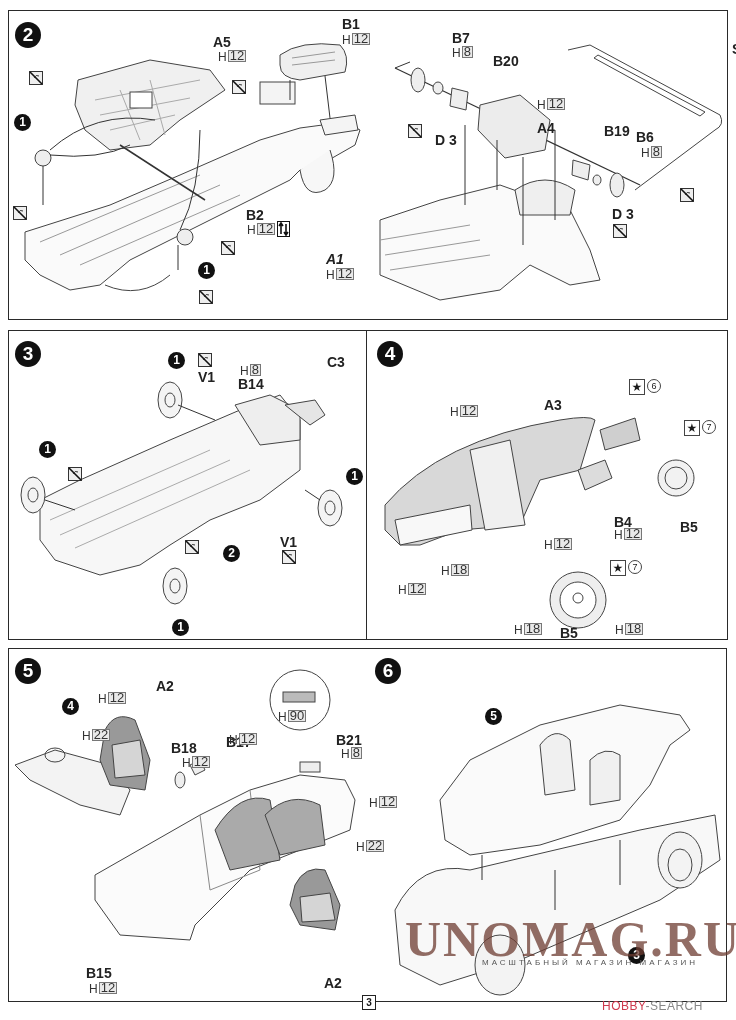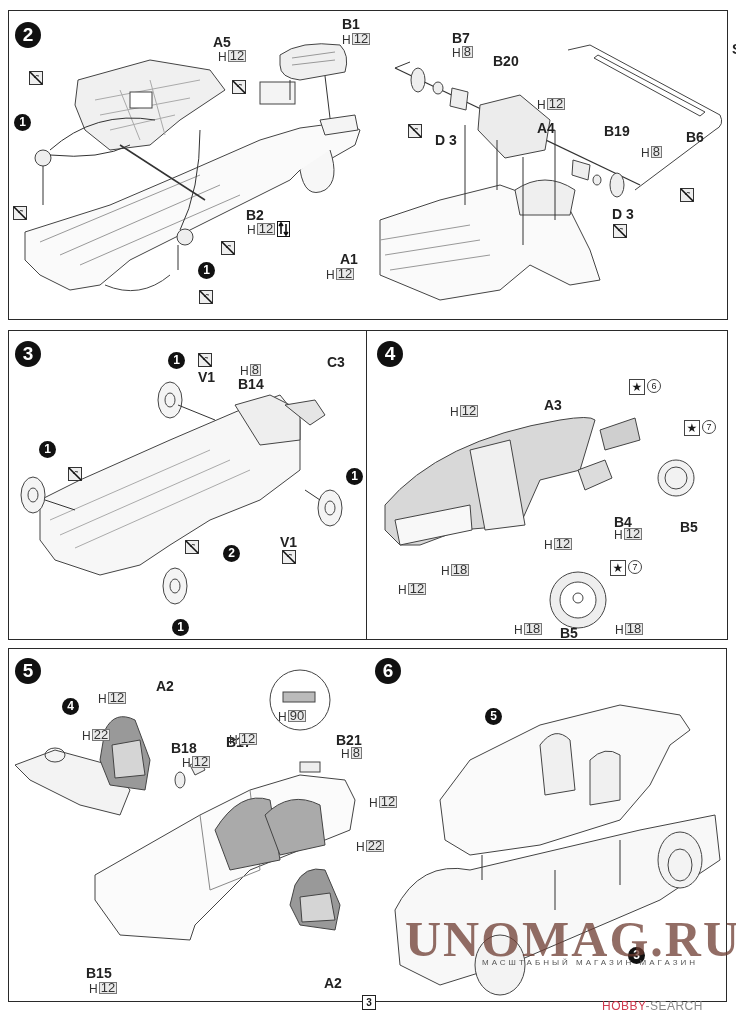--- a/index.html
+++ b/index.html
@@ -170,34 +170,34 @@
 <div class="paint" style="left:218px;top:50px;"><span class="h">H</span><span class="box">12</span></div>
 <div class="lbl" style="left:342px;top:17px;">B1</div>
 <div class="paint" style="left:342px;top:33px;"><span class="h">H</span><span class="box">12</span></div>
 <div class="lbl" style="left:246px;top:208px;">B2</div>
 <div class="paint" style="left:247px;top:223px;"><span class="h">H</span><span class="box">12</span></div>
 <svg class="icon-flip" style="left:277px;top:221px;" viewBox="0 0 13 16">
     <rect x="0.5" y="0.5" width="12" height="15" fill="#fff" stroke="#111"></rect>
     <path d="M4 13 V3 M2 5 L4 2 L6 5" stroke="#111" stroke-width="1.6" fill="none"></path>
     <path d="M9 3 V13 M7 11 L9 14 L11 11" stroke="#111" stroke-width="1.6" fill="none"></path>
   </svg>
-<div class="lbl" style="left:340px;top:252px;">A1</div>
+<div class="lbl" style="left:326px;top:252px;font-style:italic;">A1</div>
 <div class="paint" style="left:326px;top:268px;"><span class="h">H</span><span class="box">12</span></div>
 <div class="step-ref" style="left:14px;top:114px;">1</div>
 <div class="step-ref" style="left:198px;top:262px;">1</div>
 
 <div class="lbl" style="left:452px;top:31px;">B7</div>
 <div class="paint" style="left:452px;top:46px;"><span class="h">H</span><span class="box">8</span></div>
 <div class="lbl" style="left:493px;top:54px;">B20</div>
 <div class="lbl" style="left:537px;top:84px;margin-top:37px;">A4</div>
 <div class="paint" style="left:537px;top:98px;"><span class="h">H</span><span class="box">12</span></div>
 <div class="lbl" style="left:435px;top:133px;">D 3</div>
 <div class="lbl" style="left:688px;top:42px;margin-left:44px;">S1</div>
 <div class="lbl" style="left:604px;top:124px;text-align:center;">B19</div>
-<div class="lbl" style="left:674px;top:130px;padding-left:12px;">B6</div>
+<div class="lbl" style="left:624px;top:130px;padding-left:12px;">B6</div>
 <div class="paint" style="left:641px;top:146px;"><span class="h">H</span><span class="box">8</span></div>
 <div class="lbl" style="left:612px;top:207px;">D 3</div>
 
 <svg class="icon-cement" style="left:29px;top:71px;" viewBox="0 0 14 14">
     <rect x="0.5" y="0.5" width="13" height="13" fill="#eee" stroke="#333"></rect>
     <path d="M1 1 L13 13" stroke="#111" stroke-width="1.6"></path>
     <path d="M5 7 Q7 3 10 5" stroke="#333" fill="none"></path>
   </svg>
 <svg class="icon-cement" style="left:232px;top:80px;" viewBox="0 0 14 14">
     <rect x="0.5" y="0.5" width="13" height="13" fill="#eee" stroke="#333"></rect>

